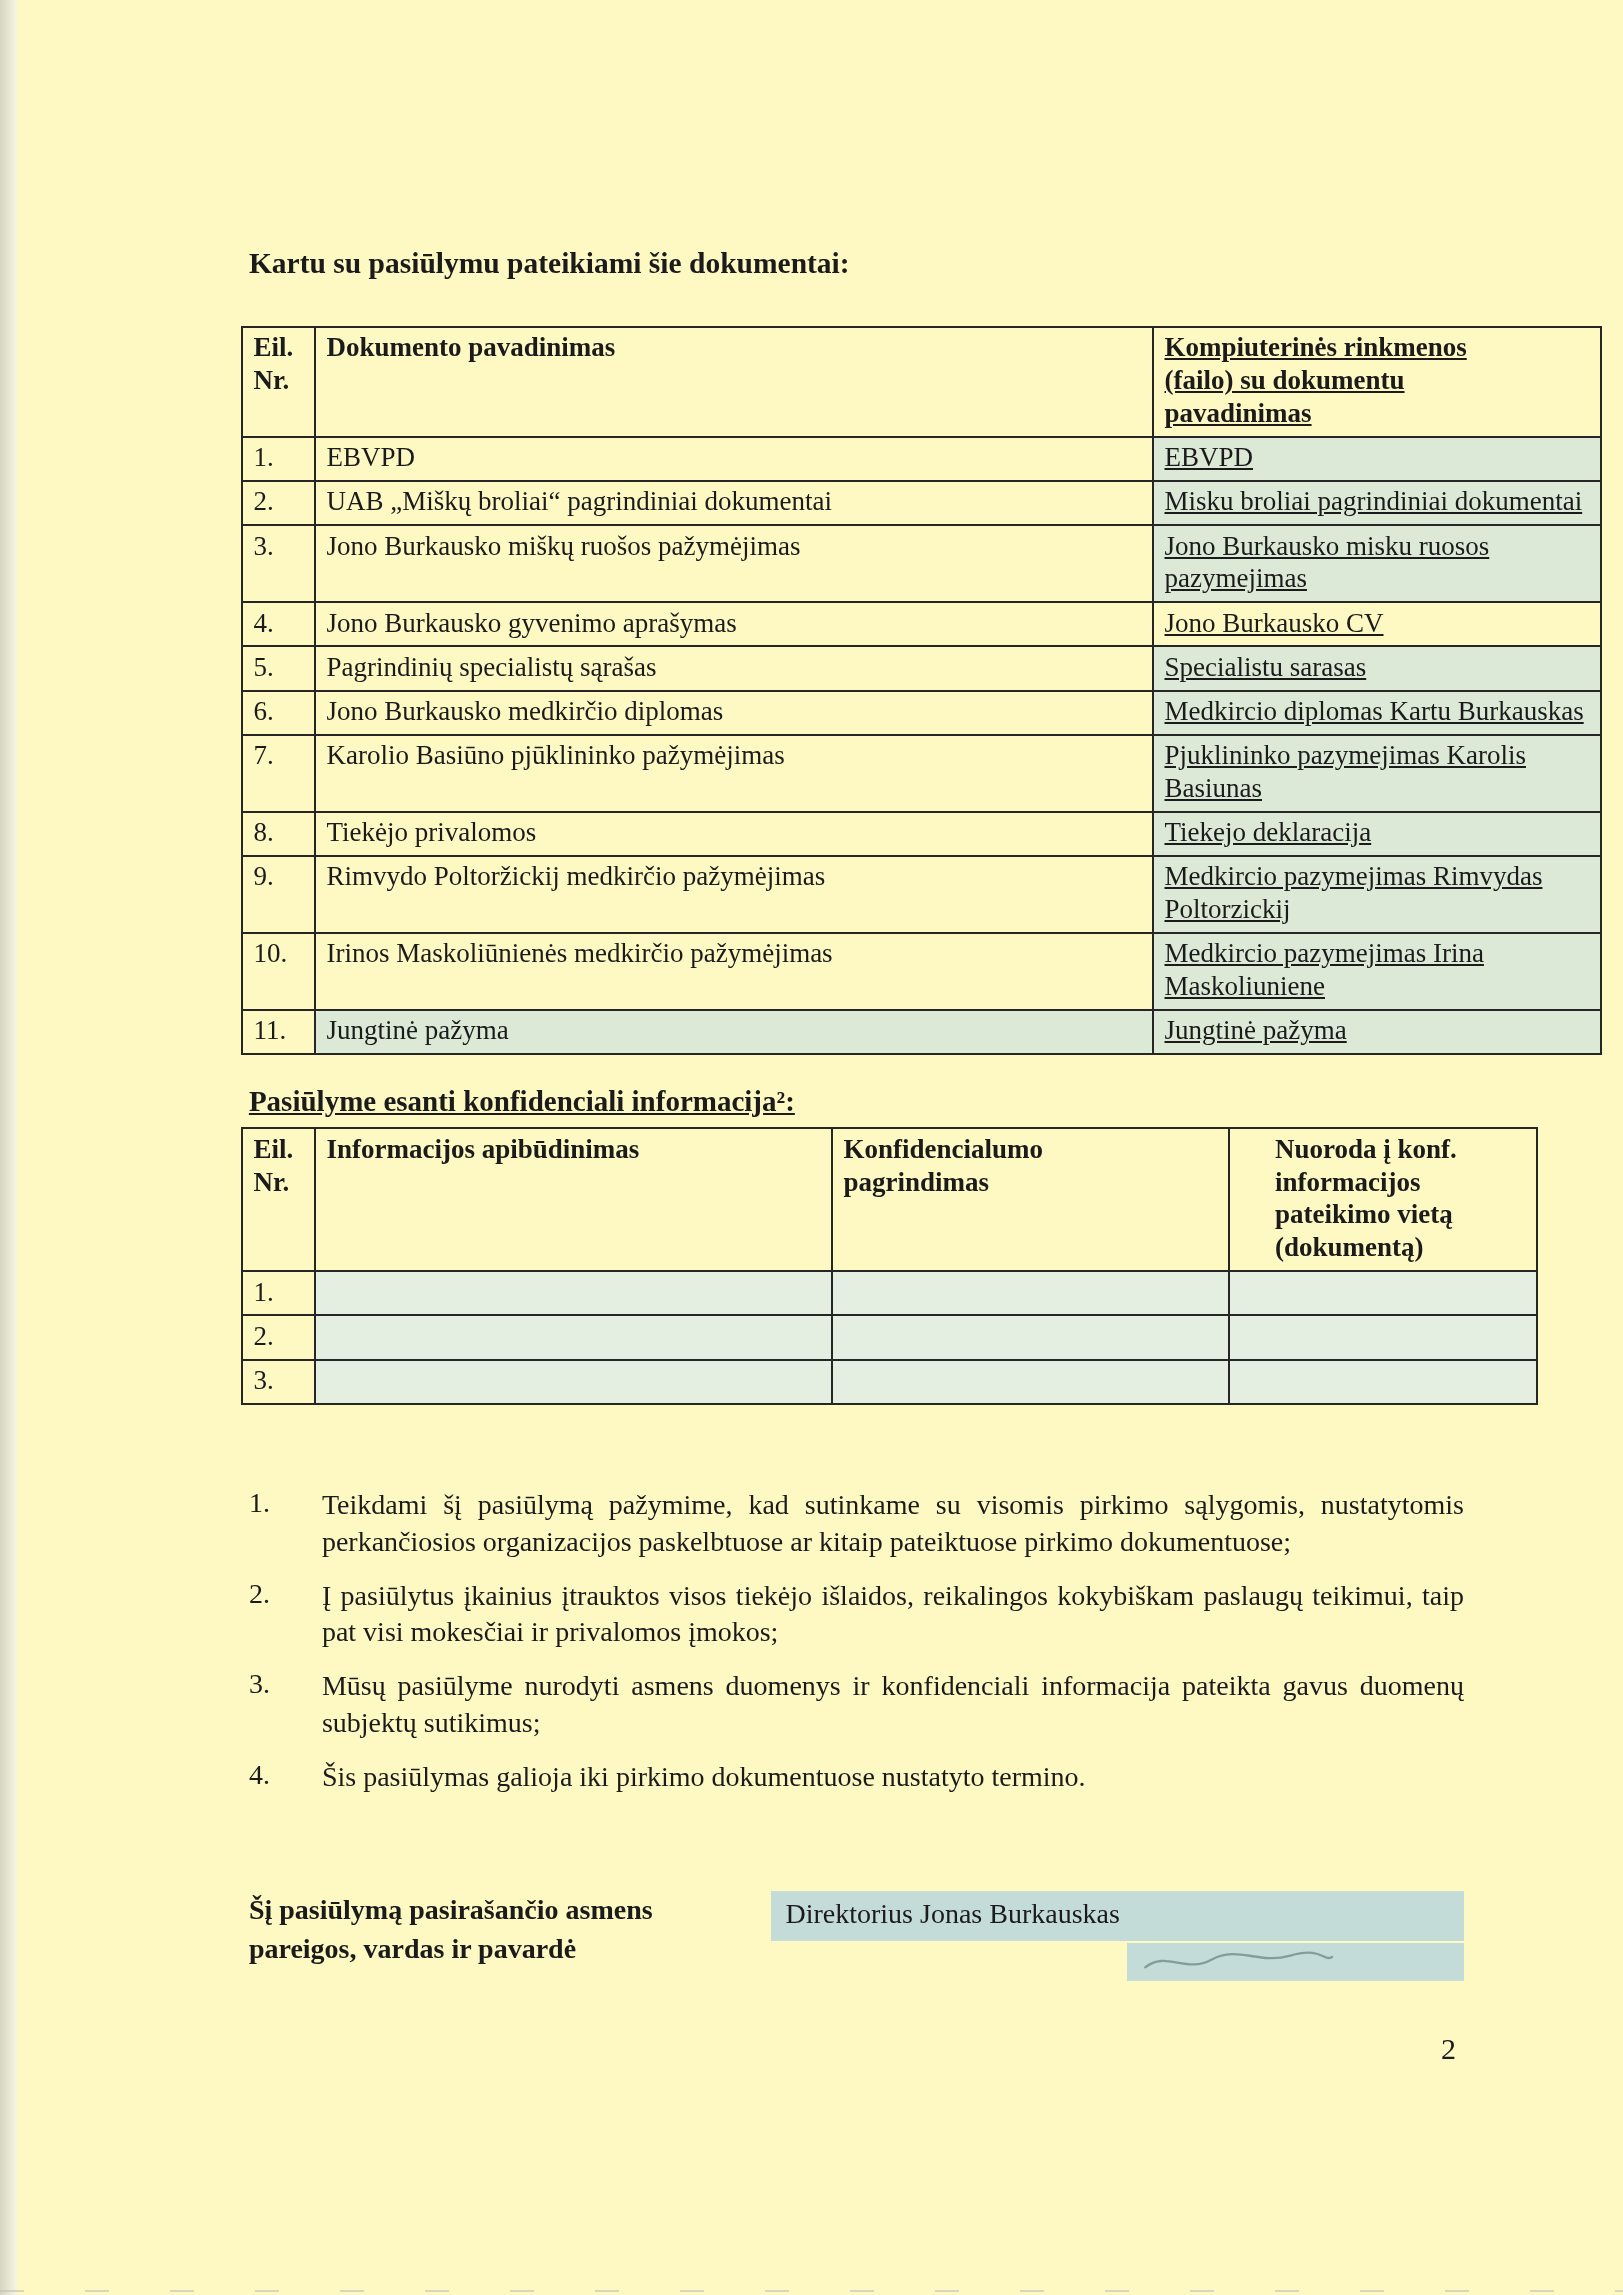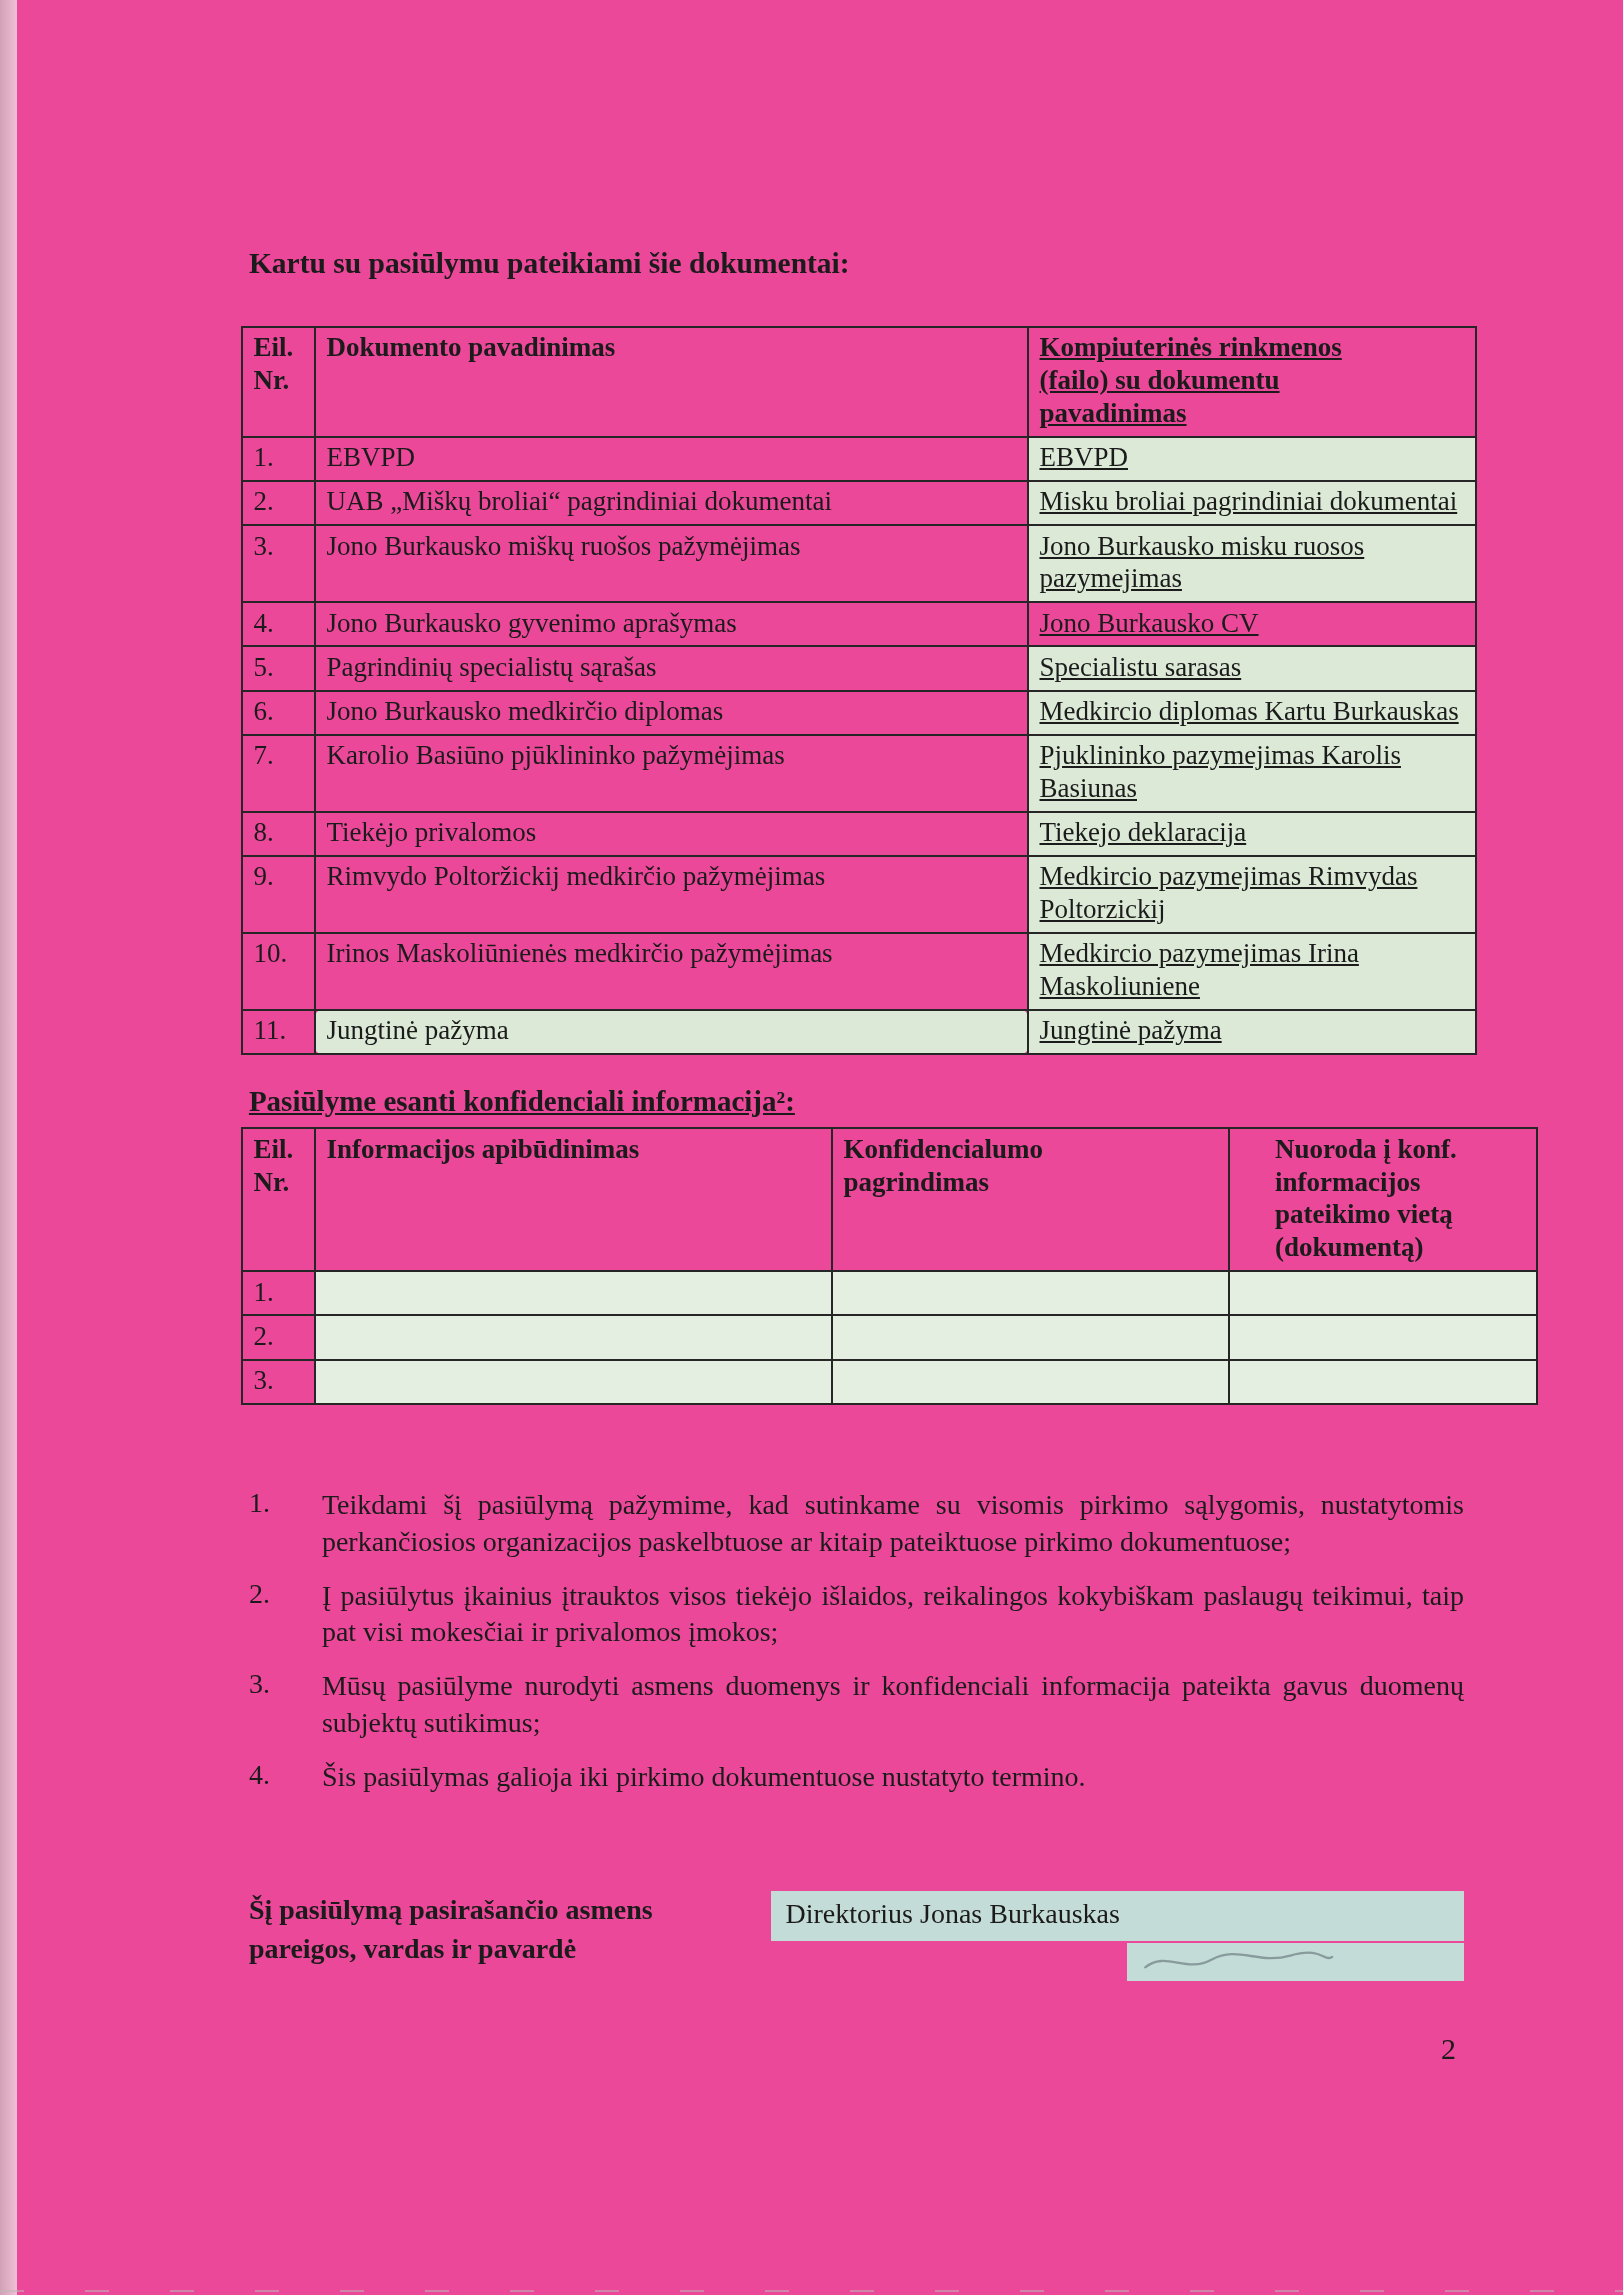--- a/index.html
+++ b/index.html
@@ -2,21 +2,21 @@
 <html style="--highlight-green: #dbe9d6; --highlight-green-light: #e4efe1; --highlight-teal: #c4dcd7; --table-border: #262626; --text: #1b1b1b;font-size:10.5px"><head>
 <meta charset="utf-8">
 <style>
   * { box-sizing: border-box; }
   html,body { margin:0; padding:0; }
   body { background:#d8d8d4; }
   .page {
     position:relative;
     width:1623px; height:2295px;
     margin:0 auto;
-    background:#ec4899;
+    background:#fef9c3;
     font-family:"Liberation Serif", serif;
     color:var(--text, #1b1b1b);
     overflow:hidden;
   }
   .scan-edge {
     position:absolute; left:0; top:0; width:17px; height:100%;
     background:linear-gradient(90deg,#c6c6c2,#f3f3f0);
     opacity:.7;
   }
   .scan-bottom {
@@ -33,21 +33,21 @@
     border:2px solid var(--table-border, #262626);
     padding:3.3px 10.5px 5.9px 10.5px;
     font-size:27px; line-height:1.22;
     vertical-align:top; text-align:left;
     overflow:hidden;
   }
   th { font-weight:bold; white-space:pre-line; }
 
   .t1 { margin-top:46px; }
   .t1 .c-nr  { width:73px; }
-  .t1 .c-doc { width:713px;border-radius:7px; }
+  .t1 .c-doc { width:838px;border-radius:7px; }
   .t1 .c-file{ width:448px;text-decoration:underline; }
 
   .hl-g  { background:var(--highlight-green, #dbe9d6); }
   .hl-g2 { background:var(--highlight-green-light, #e4efe1); }
 
   .sec-title {
     margin:30px 0 0 7.9px;
     font-size:29px; font-weight:bold;
     text-decoration:underline;
   }

